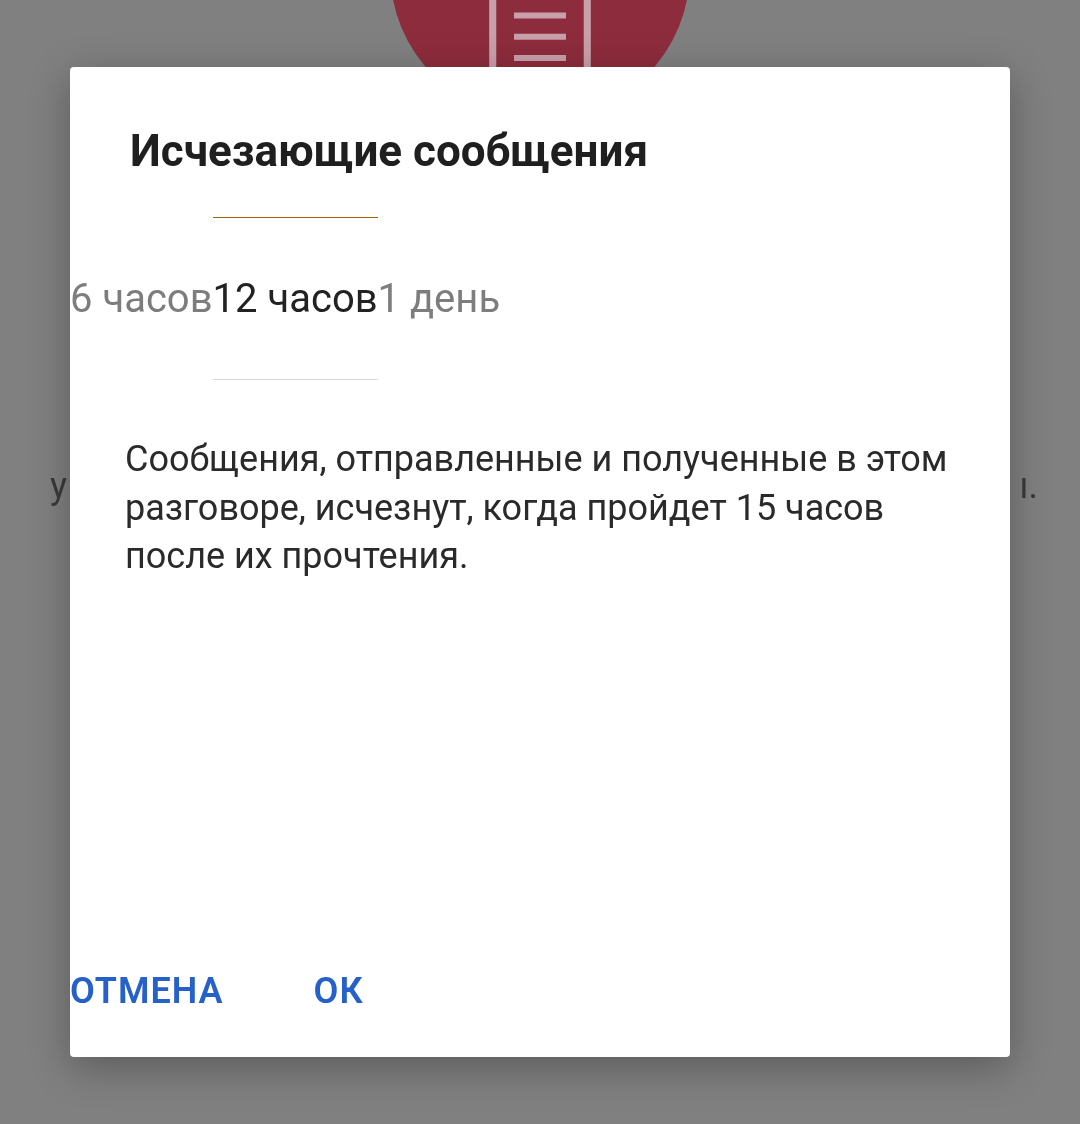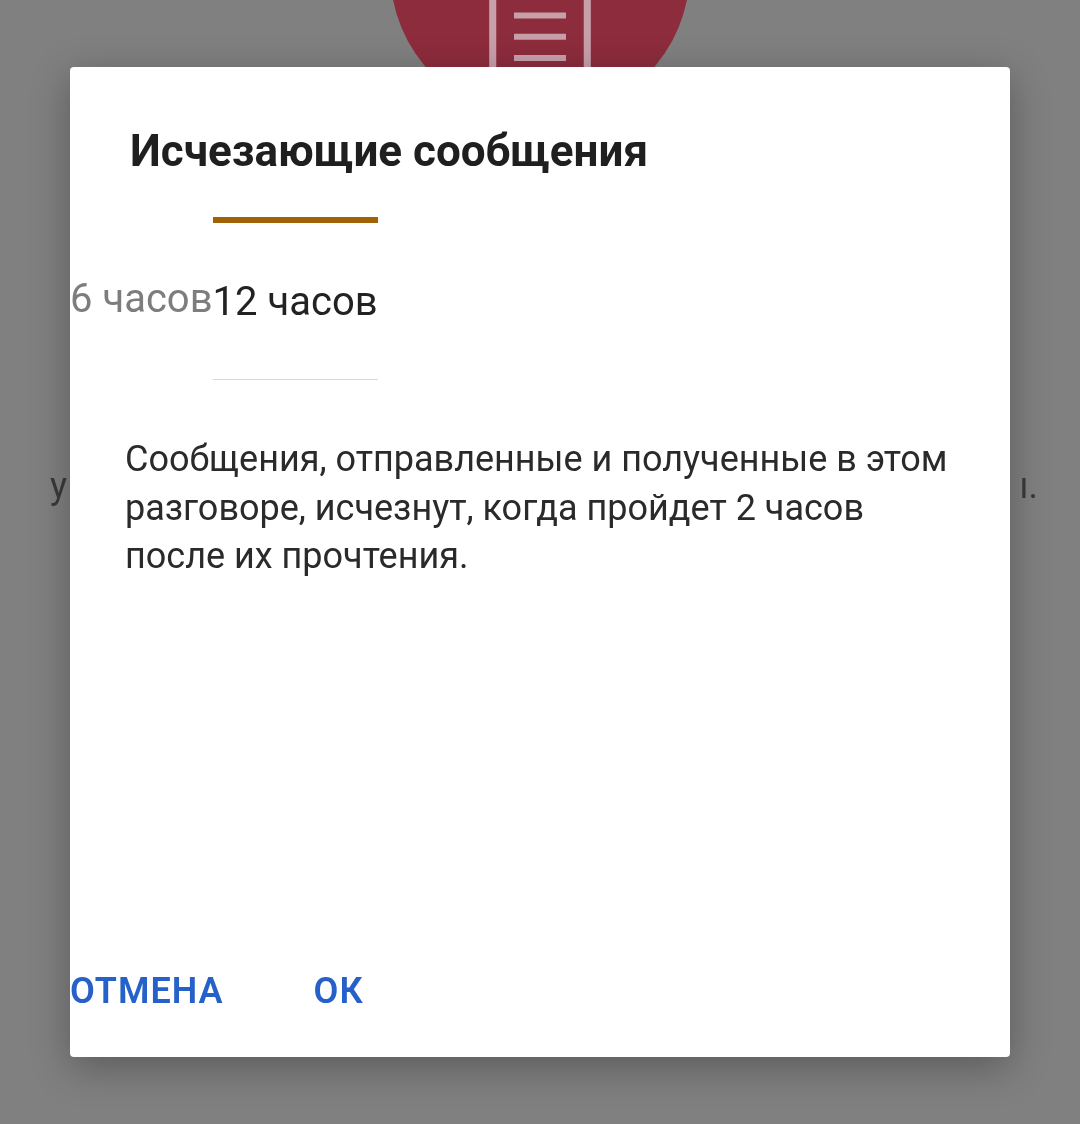--- a/index.html
+++ b/index.html
@@ -94,21 +94,21 @@
       display: flex;
       align-items: center;
       justify-content: center;
       font-size: 40px;
       color: #7d7d7d;
     }
     
     .picker-item.selected {
       color: #222222;
       font-weight: 400;
-      border-top: 6px solid #a16207;
+      border-top: 1px solid #a16207;
       border-bottom: 1px solid #d9d9d9;
     }
     
     .description {
       font-size: 36px;
       color: #2a2a2a;
       line-height: 1.35;
       padding: 55px 60px 20px 55px;
     }
     
@@ -148,21 +148,22 @@
 </div>
 
 <div class="overlay"></div>
 
 <div class="dialog">
   <div class="dialog-title">Исчезающие сообщения</div>
 
   <div class="picker">
     <div class="picker-item">6 часов</div>
     <div class="picker-item selected">12 часов</div>
+    <div class="picker-item">1 день</div>
   </div>
 
-  <div class="description">Сообщения, отправленные и полученные в этом разговоре, исчезнут, когда пройдет 2 часов после их прочтения.</div>
+  <div class="description">Сообщения, отправленные и полученные в этом разговоре, исчезнут, когда пройдет 15 часов после их прочтения.</div>
 
   <div class="actions">
     <button class="action-btn">ОТМЕНА</button>
     <button class="action-btn">ОК</button>
   </div>
 </div>
 
 </body></html>

